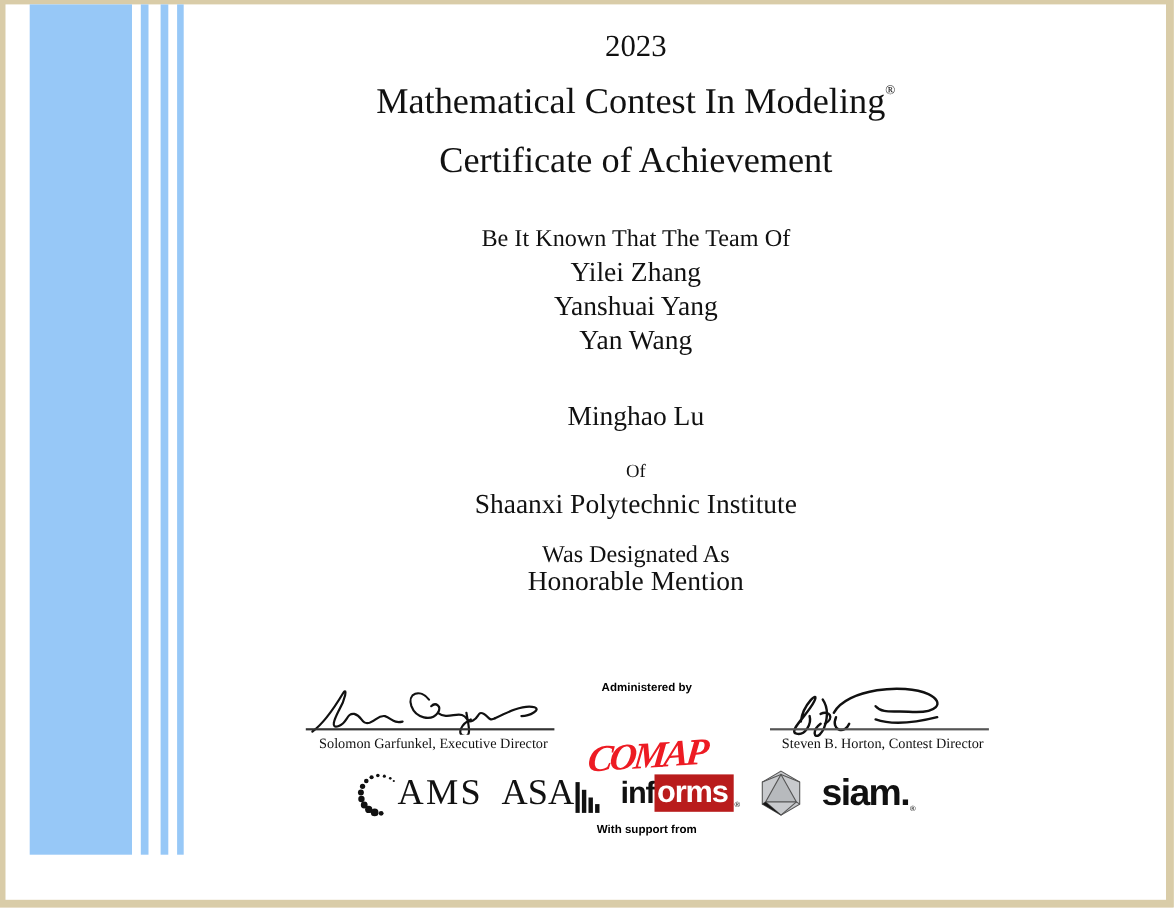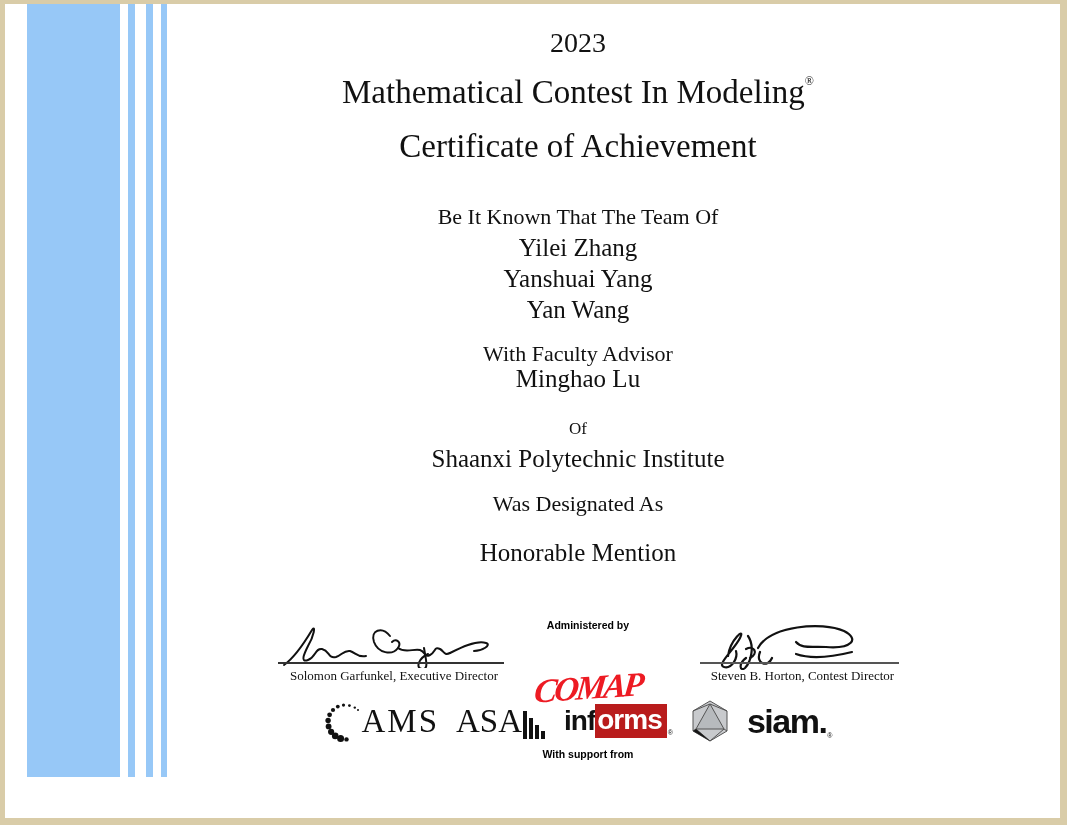--- a/index.html
+++ b/index.html
@@ -25,21 +25,21 @@
   .title sup{font-size:12px;vertical-align:18px;}
   .subtitle{top:124px;font-size:33px;font-weight:normal;}
   .small-line{font-size:22px;}
   .intro-team{top:200px;}
   .names{top:228px;font-size:25px;line-height:31px;}
   .advisor-intro{top:337px;}
   .advisor-name{top:361px;font-size:25px;}
   .of-line{top:415px;font-size:17px;}
   .institution{top:441px;font-size:25px;}
   .designated{top:487px;}
-  .honorable{top:535px;font-size:25px;text-align:center;}
+  .honorable{top:511px;font-size:25px;text-align:center;}
 
   .sigblock{position:absolute;}
   .sig-left{left:273px;top:612px;width:232px;height:80px;}
   .sig-right{left:695px;top:612px;width:205px;height:80px;}
   .sig-svg{position:absolute;left:0;top:2px;}
   .sig-line{position:absolute;left:0;right:6px;top:46px;border-top:2px solid #333;}
   .sig-line.gray{border-top-color:#555;}
   .sig-label{position:absolute;left:0;top:52px;width:100%;text-align:center;font-size:13px;white-space:nowrap;}
 
   .sig-center{left:513px;top:615px;width:140px;display:flex;flex-direction:column;align-items:center;gap:35px;}
@@ -77,21 +77,20 @@
       <div class="cline subtitle">Certificate of Achievement</div>
 
       <div class="cline small-line intro-team">Be It Known That The Team Of</div>
 
       <div class="cline names">
         <div>Yilei Zhang</div>
         <div>Yanshuai Yang</div>
         <div>Yan Wang</div>
       </div>
 
-      <div class="cline small-line advisor-intro">With Faculty Advisor</div>
       <div class="cline advisor-name">Minghao Lu</div>
 
       <div class="cline of-line">Of</div>
       <div class="cline institution">Shaanxi Polytechnic Institute</div>
 
       <div class="cline small-line designated">Was Designated As</div>
       <div class="cline honorable">Honorable Mention</div>
     </div>
 
     <div class="sigblock sig-left">

